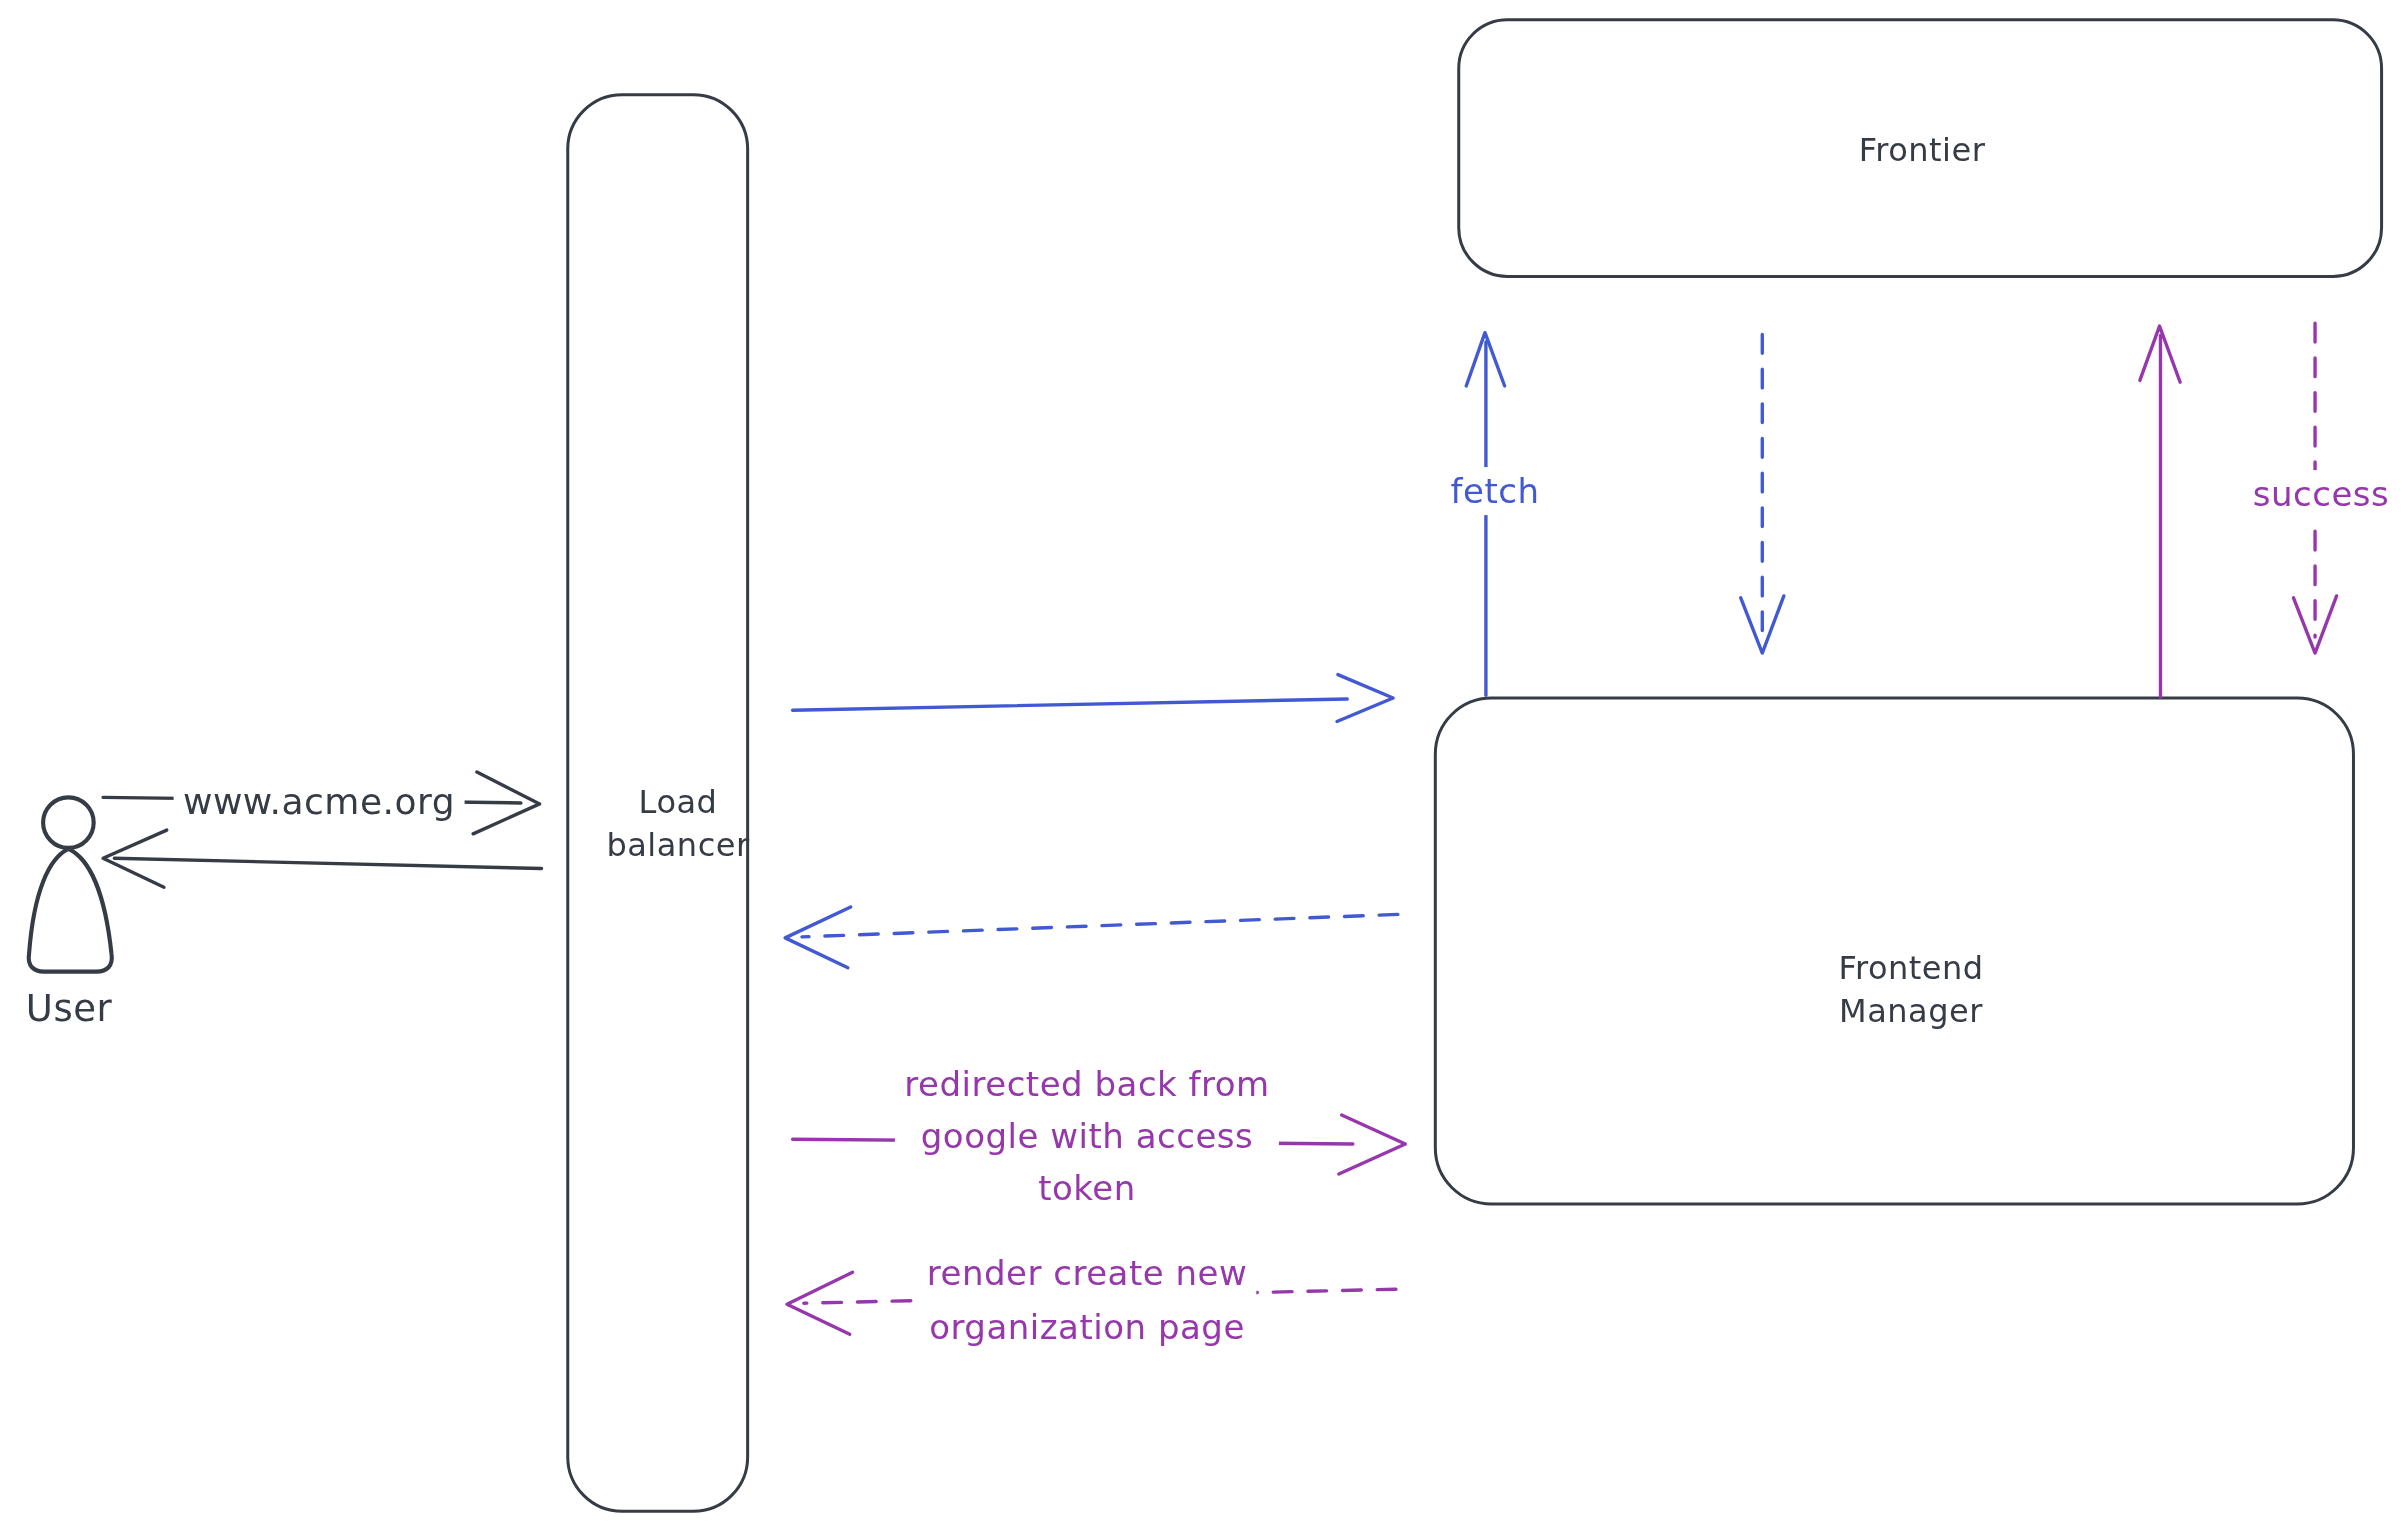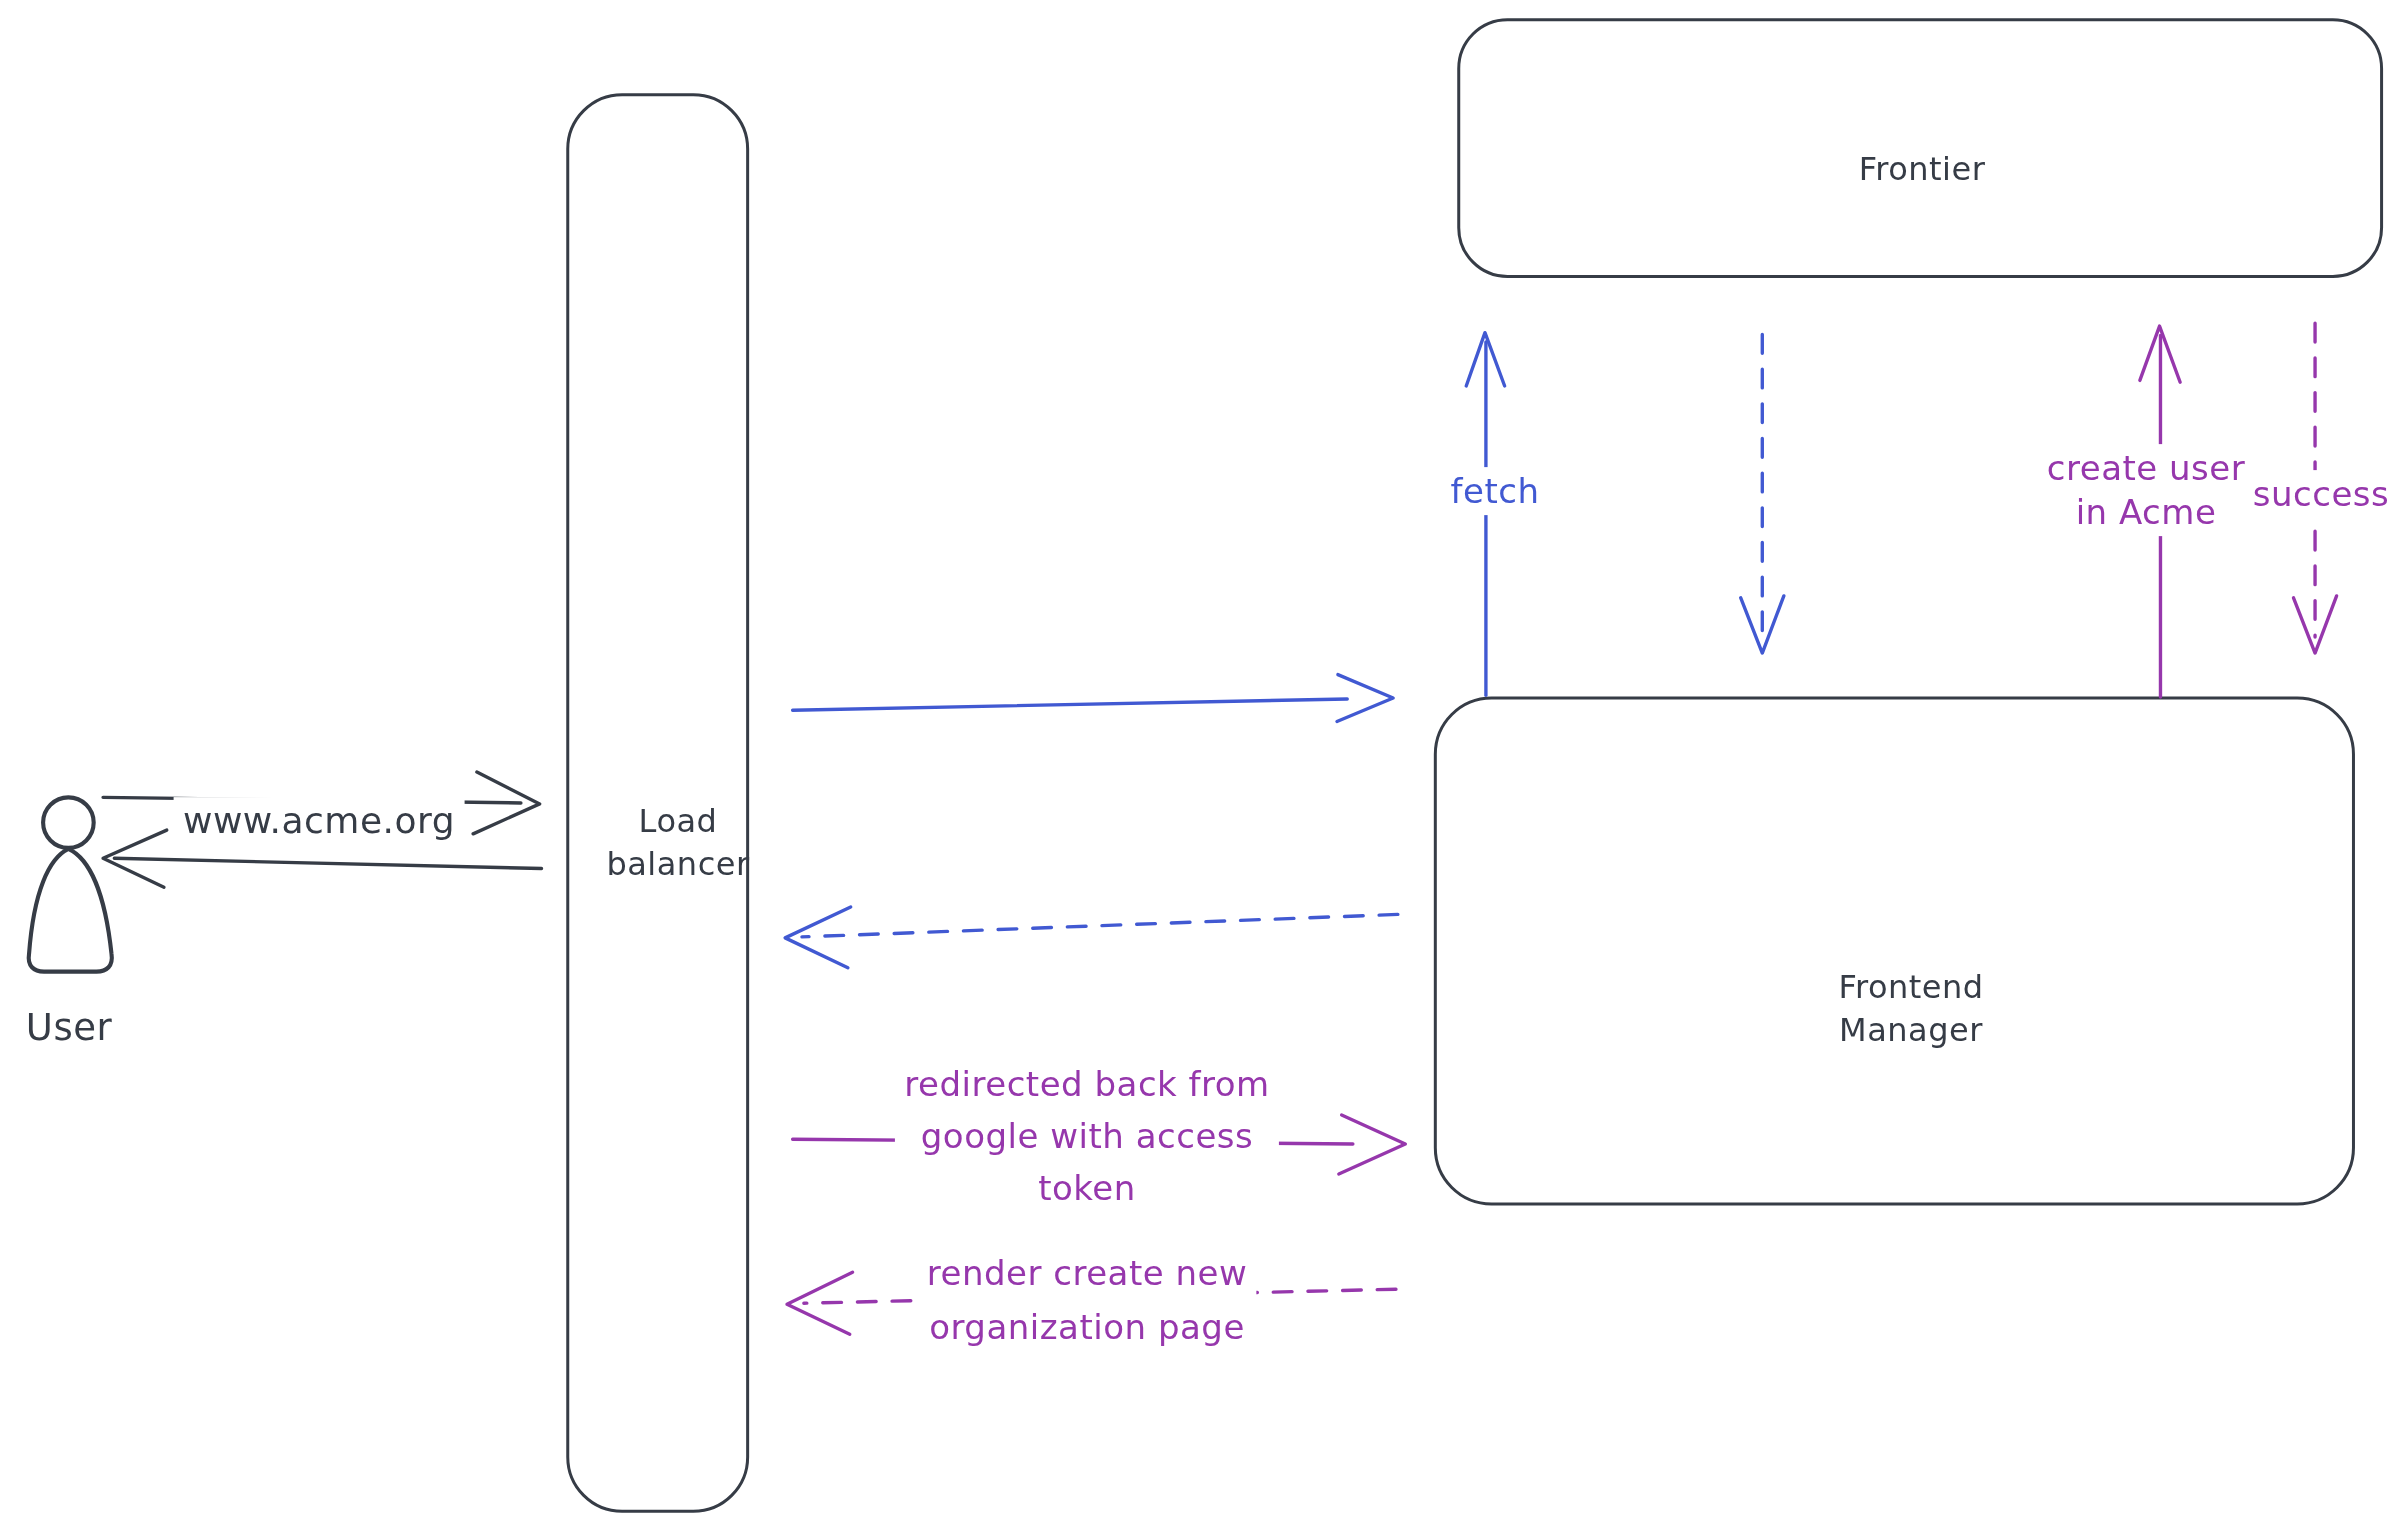--- a/index.html
+++ b/index.html
@@ -35,21 +35,21 @@
     transform: translate(-50%, -50%);
     text-align: center;
     white-space: nowrap;
     background: #ffffff;
     padding: 1.9px 9.4px;
     font-size: 34px;
     line-height: 44px;
     letter-spacing: 0.5px;
   }
   .lbl.node { font-size: 32px; line-height: 43px; background: transparent; }
-  .dark   { color: var(--stroke); margin-top: 19px; }
+  .dark   { color: var(--stroke); }
   .blue   { color: var(--blue); }
   .purple { color: var(--purple); }
 
   .user-label { font-size: 37px; background: transparent; }
   .render-label { line-height: 54px; }
   .redirected-label { line-height: 52px; }
 </style>
 </head>
 <body>
 
@@ -144,24 +144,20 @@
     <span>www.acme.org</span>
   </div>
 
 
 
   <div class="lbl blue" style="left:1495px; top:491px;">
     <div>fetch</div>
   </div>
 
 
-  <div class="lbl purple" style="left:2146px; top:490px;">
-    <div>create user</div>
-    <div>in Acme</div>
-  </div>
 
   <div class="lbl purple" style="left:2321px; top:494px;">
     <span>success</span>
   </div>
 
   <div class="lbl purple render-label" style="left:1087px; top:1300px;">
     <div>render create new</div>
     <div>organization page</div>
   </div>
 

